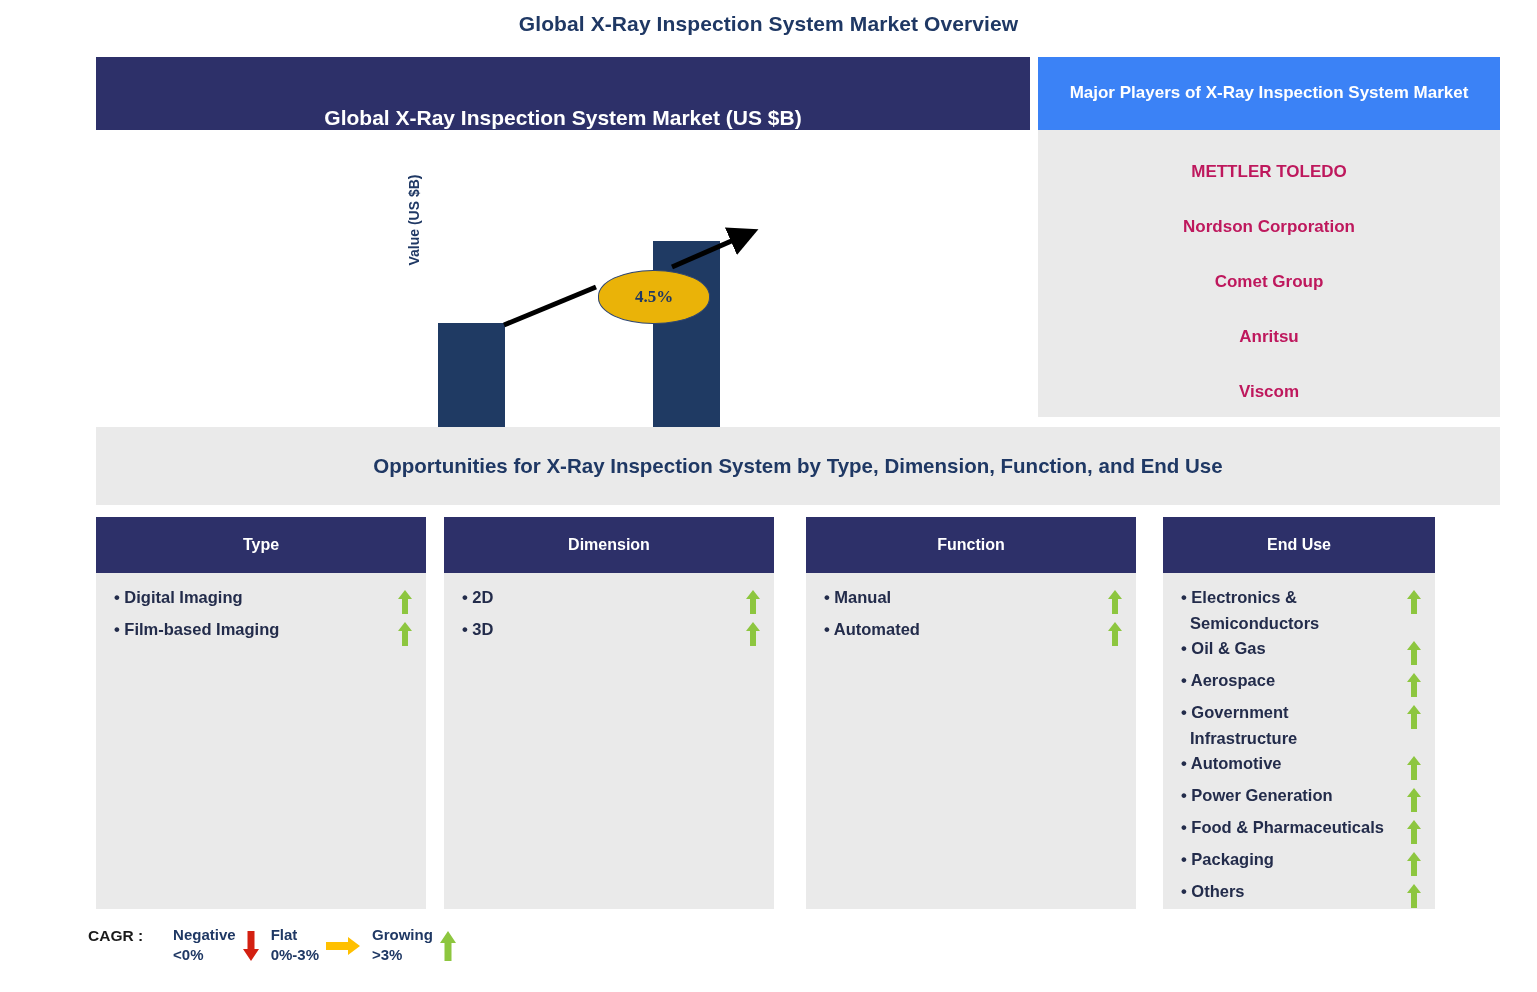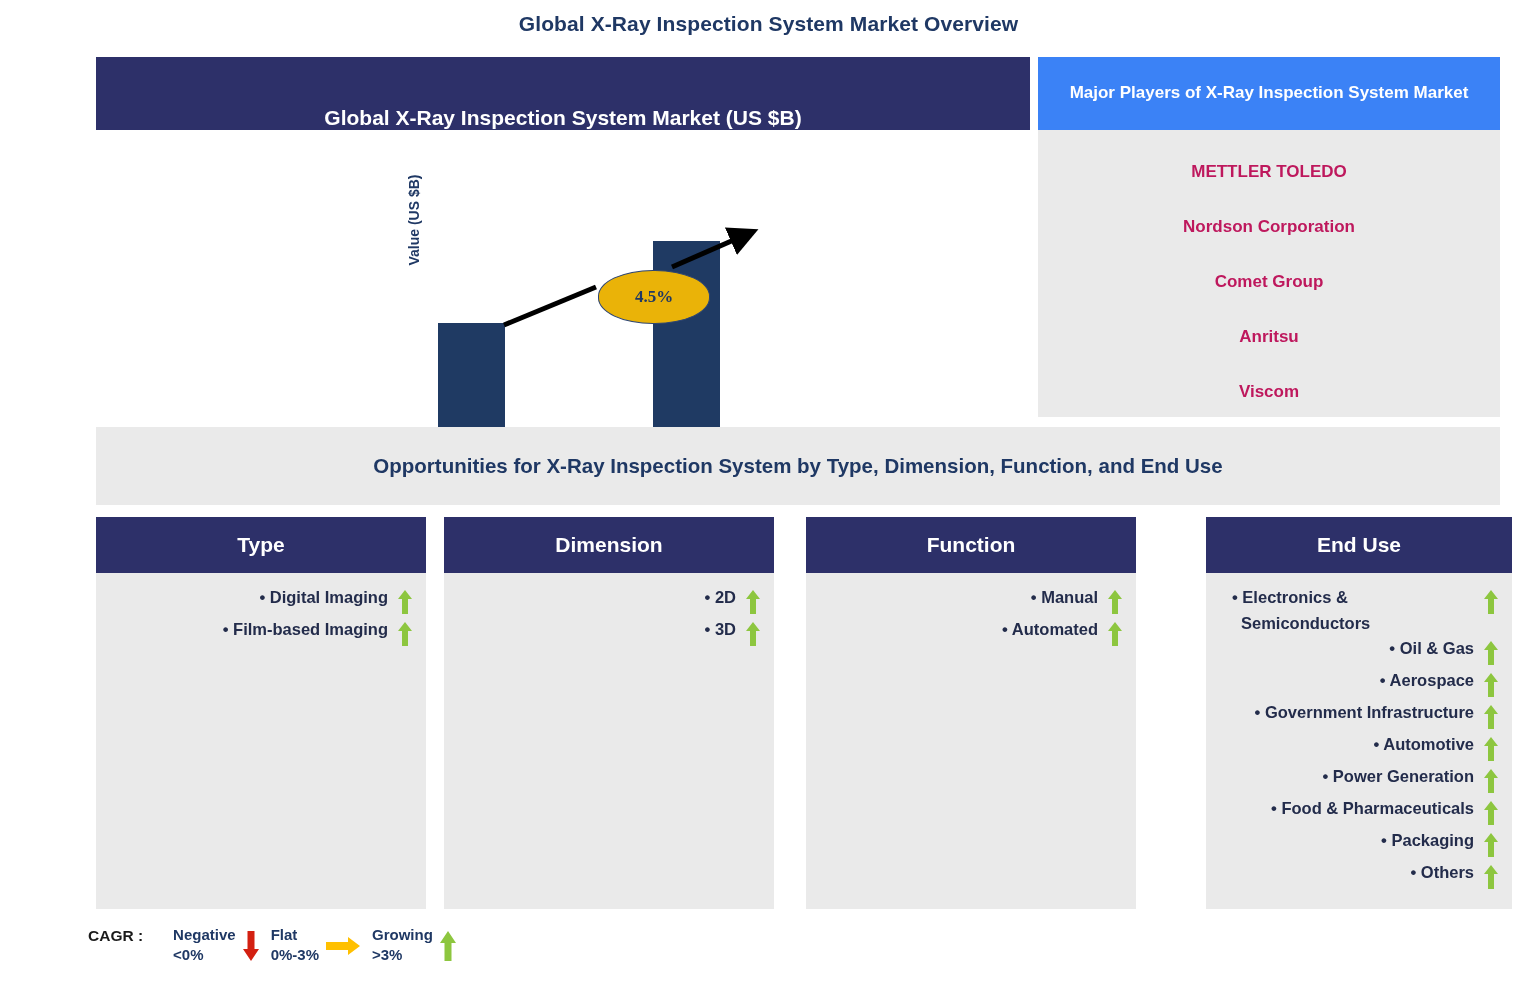--- a/index.html
+++ b/index.html
@@ -228,45 +228,45 @@
   }
   .column {
     position: absolute;
     top: 0;
     width: 330px;
     height: 392px;
   }
   #col-type      { left: 0px; }
   #col-dimension { left: 348px; }
   #col-function  { left: 710px; }
-  #col-enduse    { left: 1110px; width: 306px; }
+  #col-enduse    { left: 1067px; width: 272px; }
 
   .column-header {
     height: 56px;
     background: #2D3069;
     display: flex;
     align-items: center;
     justify-content: center;
   }
   .column-header-title {
     color: #ffffff;
-    font-size: 21px;
+    font-size: 16px;
     font-weight: bold;
   }
   .column-body {
     height: 336px;
     background: #EAEAEA;
     padding: 12px 0 0 0;
     box-sizing: border-box;
   }
   .opp-row {
     display: flex;
     align-items: flex-start;
-    justify-content: flex-end;
-    padding: 0 14px 0 24px;
+    justify-content: space-between;
+    padding: 0 14px 0 16px;
     min-height: 32px;
   }
   .opp-label {
     font-size: 16.5px;
     font-weight: bold;
     color: #232C4B;
     line-height: 1.55;
     padding-left: 2px;
     text-indent: -9px;
     margin-left: 9px;

